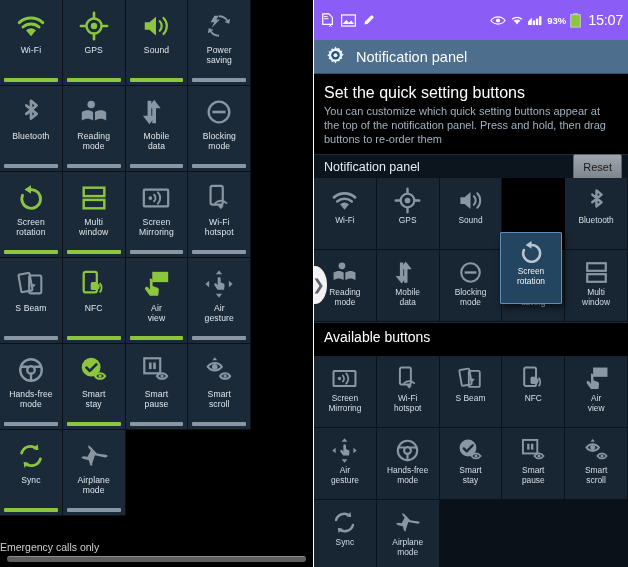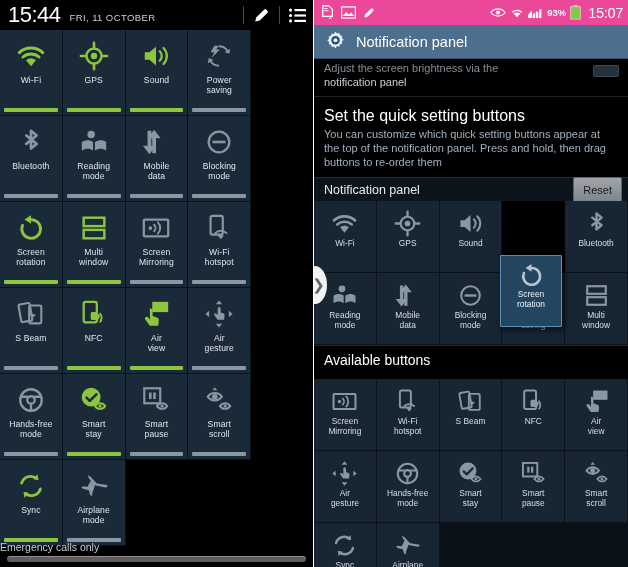--- a/index.html
+++ b/index.html
@@ -49,21 +49,21 @@
     text-align: left; color: #cfcfcf; font-size: 10.5px;
   }
   .handle {
     position: absolute; left: 7px; right: 7px; bottom: 5px; height: 6px;
     background: #5e5e5e; border-radius: 3px; border-top: 1px solid #8d8d8d;
   }
 
   
   .panel.right { background: #04070a; }
   .statusbar-right {
-    height: 25px; background: #ec4899; display: flex; align-items: center;
+    height: 40px; background: #8b5cf6; display: flex; align-items: center;
     padding: 0 5px 0 7px; color: #fff; font-size: 11px;
   }
   .sbr-left { display: flex; align-items: center; gap: 6px; }
   .sbr-right { display: flex; align-items: center; gap: 4px; margin-left: auto; }
   .batt-pct { font-size: 9.5px; font-weight: bold; color: #fff; }
   .clock-sm { font-size: 14.5px; color: #fff; margin-left: 3px; letter-spacing: -0.3px; }
 
   .actionbar {
     height: 34px; background: #4e6e8e; display: flex; align-items: center;
     padding: 0 10px; gap: 9px; border-bottom: 1px solid #36506b;
@@ -131,42 +131,20 @@
 
   svg { display: block; }
 </style>
 </head>
 <body>
 
 <div id="root">
 
   <div class="panel left">
 
-    <div class="statusbar-left">
-      <div class="clock-big">15:44</div>
-      <div class="date-sm">FRI, 11 OCTOBER</div>
-      <div class="sb-spacer"></div>
-      <div class="sb-div"></div>
-      <div class="sb-ic">
-        <svg width="19" height="19" viewBox="0 0 24 24">
-            <path d="M4 19.5l1.6-5.2L15.3 4.6a2 2 0 012.8 0l1.3 1.3a2 2 0 010 2.8L9.7 18.4 4 19.5z" fill="#fff"></path>
-          </svg>
-      </div>
-      <div class="sb-div"></div>
-      <div class="sb-ic">
-        <svg width="19" height="17" viewBox="0 0 24 22">
-          <circle cx="3" cy="4" r="2" fill="#fff"></circle>
-            <rect x="8" y="2.6" width="15" height="2.8" fill="#fff"></rect>
-          <circle cx="3" cy="11" r="2" fill="#fff"></circle>
-            <rect x="8" y="9.6" width="15" height="2.8" fill="#fff"></rect>
-          <circle cx="3" cy="18" r="2" fill="#fff"></circle>
-            <rect x="8" y="16.6" width="15" height="2.8" fill="#fff"></rect>
-        </svg>
-      </div>
-    </div>
 
     <div class="tilegrid" id="left-grid">
         <div class="tile">
           <span class="ic">
             <svg width="30" height="30" viewBox="0 0 32 32">
               <path d="M16 27l-5.3-6.6a8.6 8.6 0 0110.6 0z" fill="#8cc63e"></path>
               <path d="M3.5 12.3a18.5 18.5 0 0125 0" fill="none" stroke="#8cc63e" stroke-width="3.3" stroke-linecap="round"></path>
               <path d="M7.4 17.1a13 13 0 0117.2 0" fill="none" stroke="#8cc63e" stroke-width="3.1" stroke-linecap="round"></path>
             </svg>
           </span>
@@ -492,25 +470,20 @@
       <span>
         <svg width="23" height="23" viewBox="0 0 24 24">
           <path d="M12 1.6l1.5 2.1 2.5-.6.6 2.5 2.5.6-.6 2.5 2.1 1.5-2.1 1.5.6 2.5-2.5.6-.6 2.5-2.5-.6L12 19.3l-1.5-2.1-2.5.6-.6-2.5-2.5-.6.6-2.5L3.4 10.7l2.1-1.5-.6-2.5 2.5-.6.6-2.5 2.5.6z" fill="#e9f3fb"></path>
           <circle cx="12" cy="10.7" r="4.4" fill="#1f4e79"></circle>
           <circle cx="12" cy="10.7" r="2.1" fill="#e9f3fb"></circle>
         </svg>
       </span>
       <span class="title">Notification panel</span>
     </div>
 
-    <div class="bright-row">
-      <div class="t1">Adjust the screen brightness via the</div>
-      <div class="t2">notification panel</div>
-      <div class="bright-chk"></div>
-    </div>
 
     <div class="sect-head">
       <div class="h">Set the quick setting buttons</div>
       <div class="d">You can customize which quick setting buttons appear at the top of the notification panel. Press and hold, then drag buttons to re-order them</div>
     </div>
 
     <div class="subhead">
       <span class="s">Notification panel</span>
       <span class="reset-btn">Reset</span>
     </div>

